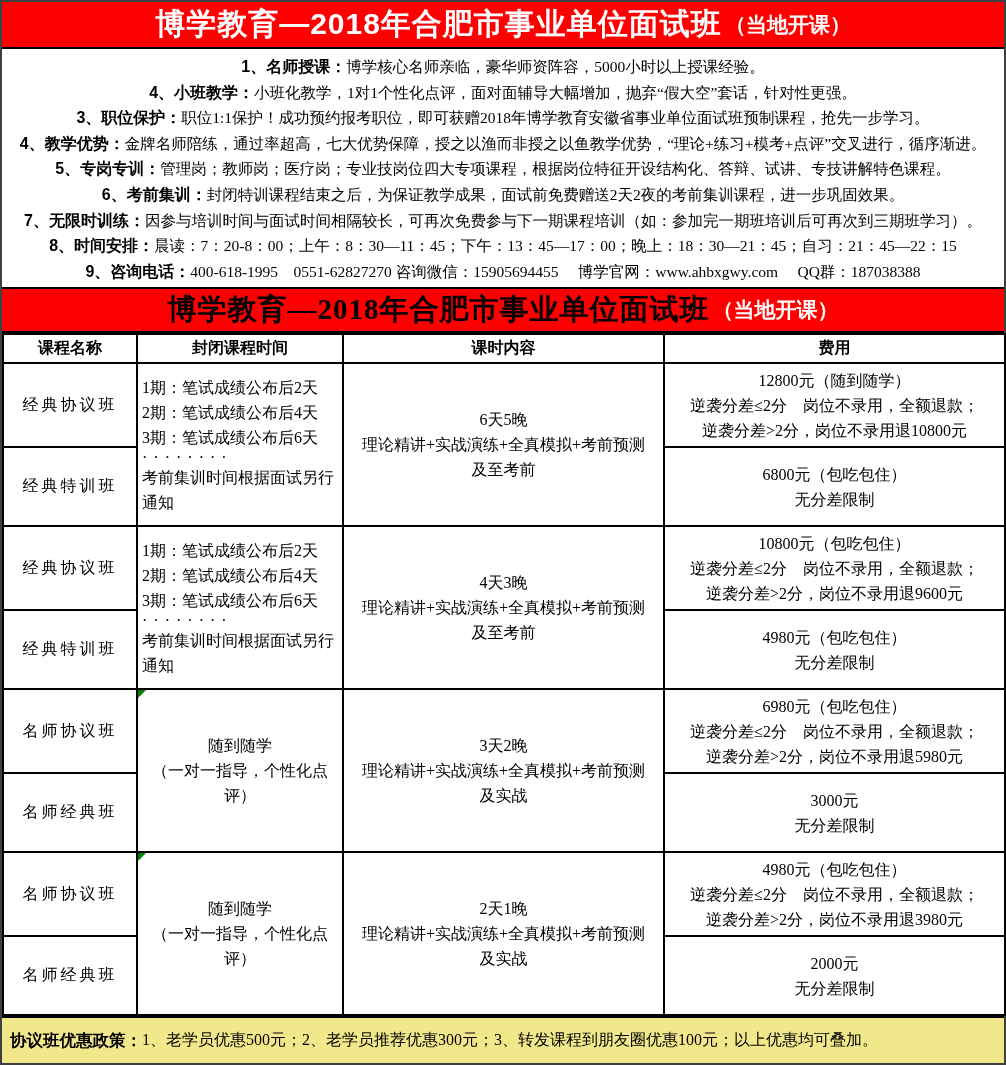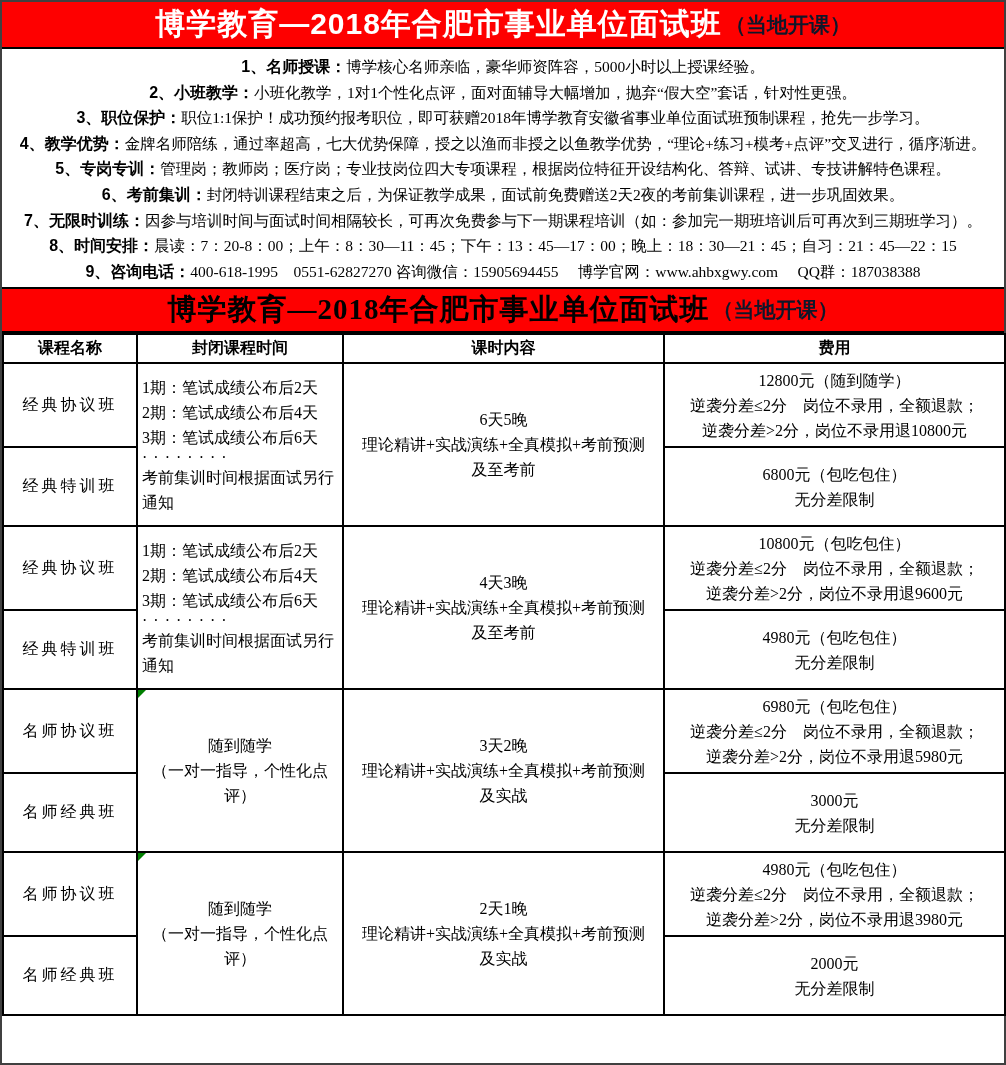--- a/index.html
+++ b/index.html
@@ -16,21 +16,21 @@
   .banner-top{height:45px;border-bottom:2px solid #000;}
   .banner-mid{height:42px;border-top:2px solid #000;border-bottom:2px solid #000;}
   .banner-top .banner-title{
     color:#ffffff;font-weight:bold;font-size:30px;
     font-family:"Liberation Sans",sans-serif;letter-spacing:1px;
   }
   .banner-mid .banner-title{
     color:#000000;font-weight:bold;font-size:29px;
     font-family:"Liberation Serif",serif;letter-spacing:1px;
   }
-  .banner-sub{color:#0f172a;font-weight:bold;font-size:21px;margin-left:3px;
+  .banner-sub{color:#ffffff;font-weight:bold;font-size:21px;margin-left:3px;
     font-family:"Liberation Sans",sans-serif;}
   
   .features{flex:none;padding:5px 8px 3px 8px;background:#fff;text-align:center;}
   .feature-row{font-size:15.5px;line-height:25.6px;white-space:nowrap;overflow:hidden;}
   .feature-label{font-weight:bold;font-family:"Liberation Sans",sans-serif;font-size:16px;}
   .feature-text{font-family:"Liberation Serif",serif;}
   
   table.course-table{border-collapse:collapse;table-layout:fixed;width:1002px;flex:none;}
   .course-table td,.course-table th{border:2px solid #000;padding:0 4px;vertical-align:middle;}
   .course-table th{
@@ -61,21 +61,21 @@
 
 <div class="page">
 
   <div class="banner banner-top">
     <span class="banner-title">博学教育—2018年合肥市事业单位面试班</span>
     <span class="banner-sub">（当地开课）</span>
   </div>
 
   <div class="features">
     <div class="feature-row"><span class="feature-label">1、名师授课：</span><span class="feature-text">博学核心名师亲临，豪华师资阵容，5000小时以上授课经验。</span></div>
-    <div class="feature-row"><span class="feature-label">2、小班教学：</span><span class="feature-text">小班化教学，1对1个性化点评，面对面辅导大幅增加，抛弃“假大空”套话，针对性更强。</span></div>
+    <div class="feature-row"><span class="feature-label">4、小班教学：</span><span class="feature-text">小班化教学，1对1个性化点评，面对面辅导大幅增加，抛弃“假大空”套话，针对性更强。</span></div>
     <div class="feature-row"><span class="feature-label">3、职位保护：</span><span class="feature-text">职位1:1保护！成功预约报考职位，即可获赠2018年博学教育安徽省事业单位面试班预制课程，抢先一步学习。</span></div>
     <div class="feature-row"><span class="feature-label">4、教学优势：</span><span class="feature-text">金牌名师陪练，通过率超高，七大优势保障，授之以渔而非授之以鱼教学优势，“理论+练习+模考+点评”交叉进行，循序渐进。</span></div>
     <div class="feature-row"><span class="feature-label">5、专岗专训：</span><span class="feature-text">管理岗；教师岗；医疗岗；专业技岗位四大专项课程，根据岗位特征开设结构化、答辩、试讲、专技讲解特色课程。</span></div>
     <div class="feature-row"><span class="feature-label">6、考前集训：</span><span class="feature-text">封闭特训课程结束之后，为保证教学成果，面试前免费赠送2天2夜的考前集训课程，进一步巩固效果。</span></div>
     <div class="feature-row"><span class="feature-label">7、无限时训练：</span><span class="feature-text">因参与培训时间与面试时间相隔较长，可再次免费参与下一期课程培训（如：参加完一期班培训后可再次到三期班学习）。</span></div>
     <div class="feature-row"><span class="feature-label">8、时间安排：</span><span class="feature-text">晨读：7：20-8：00；上午：8：30—11：45；下午：13：45—17：00；晚上：18：30—21：45；自习：21：45—22：15</span></div>
     <div class="feature-row"><span class="feature-label">9、咨询电话：</span><span class="feature-text">400-618-1995　0551-62827270 咨询微信：15905694455　 博学官网：www.ahbxgwy.com　 QQ群：187038388</span></div>
   </div>
 
   <div class="banner banner-mid">
@@ -201,14 +201,18 @@
     <tr class="row-b">
       <td class="course-cell">名师经典班</td>
       <td class="fee-cell">
         <div>2000元</div>
         <div>无分差限制</div>
       </td>
     </tr>
   </tbody>
     </table>
 
+  <div class="footer">
+    <span class="feature-label">协议班优惠政策：</span>
+      <span class="feature-text">1、老学员优惠500元；2、老学员推荐优惠300元；3、转发课程到朋友圈优惠100元；以上优惠均可叠加。</span>
+  </div>
 
 </div>
 
 </body></html>

